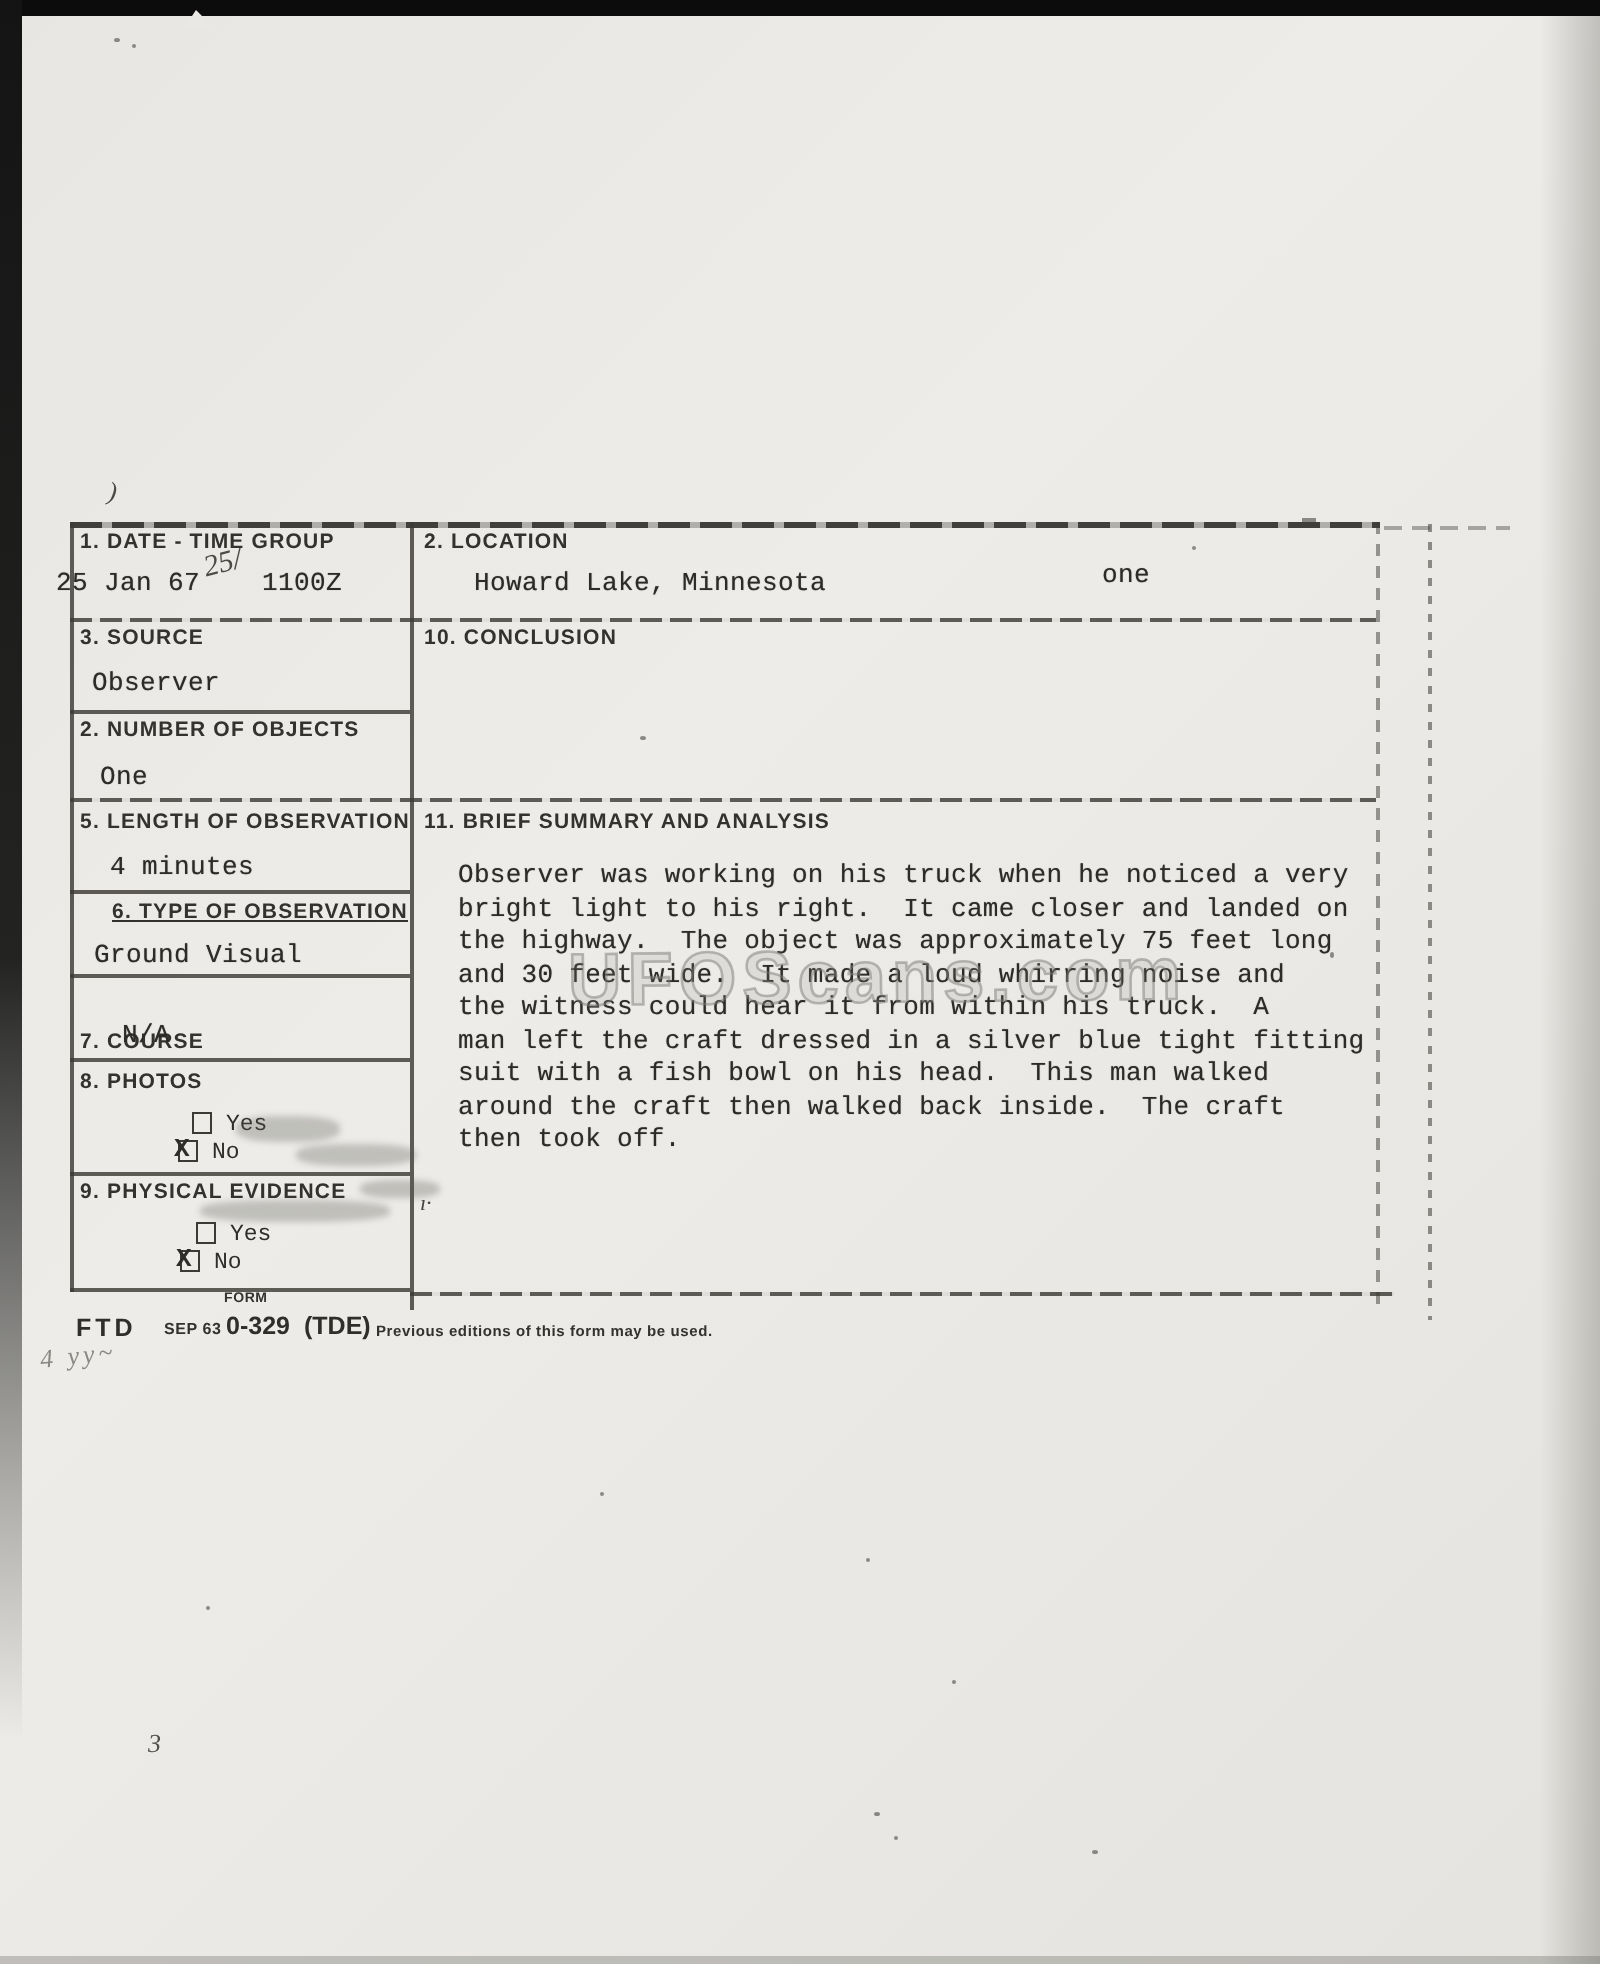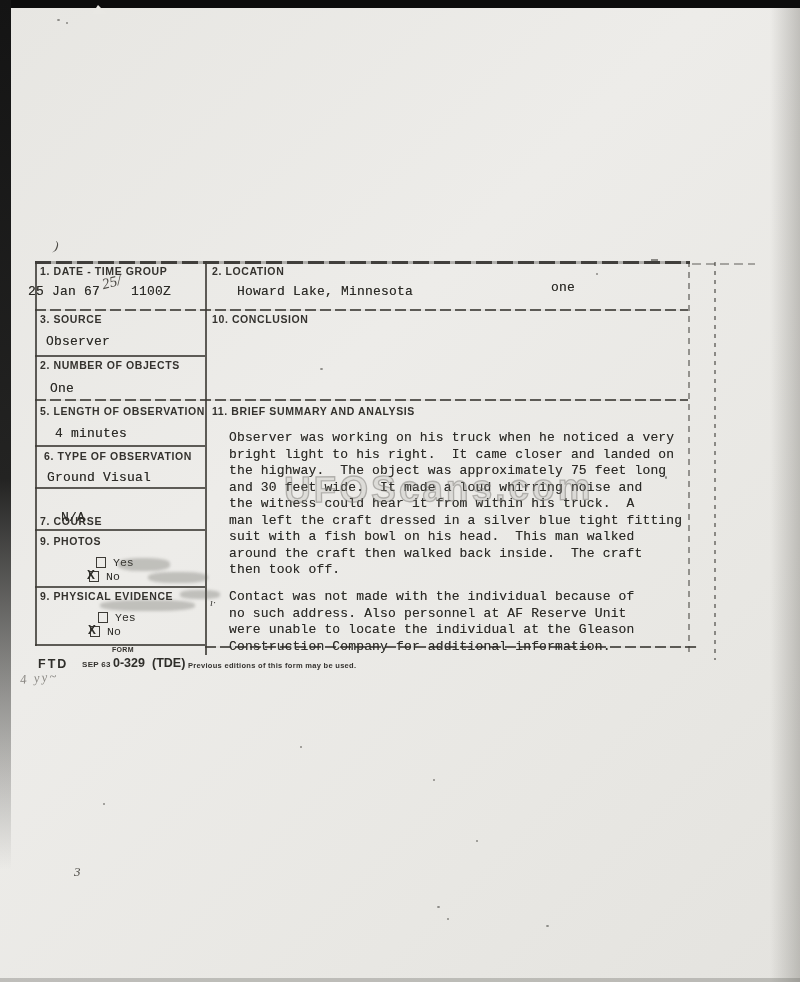--- a/index.html
+++ b/index.html
@@ -33,21 +33,21 @@
   .form-title{font-weight:bold;font-size:12.5px;letter-spacing:2.2px;color:#2e2d29;text-align:center;}
   .flabel{font-weight:bold;font-size:10.5px;letter-spacing:.6px;color:#34322e;white-space:nowrap;}
   .typed{font-family:"Liberation Mono",monospace;font-size:13px;color:#2c2b27;
     letter-spacing:.2px;white-space:nowrap;text-shadow:0 0 .5px rgba(44,43,39,.55);}
   .para{font-family:"Liberation Mono",monospace;font-size:13px;line-height:16.5px;color:#2c2b27;
     letter-spacing:.15px;white-space:pre-wrap;text-shadow:0 0 .5px rgba(44,43,39,.5);}
   .hand{font-family:"Liberation Serif",serif;font-style:italic;color:#4c4a45;}
   .watermark{font-weight:bold;font-size:37px;letter-spacing:3px;
     color:rgba(140,140,135,.16);-webkit-text-stroke:1.3px rgba(125,124,119,.5);
     white-space:nowrap;transform:rotate(-.6deg);}
-  .cbrow{display:flex;align-items:center;padding-left:44px;}
+  .cbrow{display:flex;padding-left:44px;}
   .cbx{display:inline-block;width:8px;height:9px;border:1.3px solid #3c3a35;
     margin-right:7px;position:relative;background:transparent;}
   .cbmark{position:absolute;left:-3px;top:-4px;font-family:"Liberation Mono",monospace;
     font-weight:bold;font-size:13px;color:#2e2d29;}
   .cb-label{font-family:"Liberation Mono",monospace;font-size:11.5px;color:#2e2d29;}
   .tiny{font-weight:bold;font-size:7px;letter-spacing:.3px;color:#34322e;white-space:nowrap;}
   .formtext{font-weight:bold;font-size:12.5px;color:#2f2e2a;white-space:nowrap;}
   .speck{background:rgba(58,56,52,.55);border-radius:50%;}
   .smudge{background:rgba(90,88,82,.3);filter:blur(1.5px);border-radius:40%;}
   .pencil{color:rgba(105,103,98,.75);}
@@ -104,34 +104,30 @@
   <div class="abs flabel" style="left:212px;top:405px;">11. BRIEF SUMMARY AND ANALYSIS</div>
   <div class="abs para" style="left:229px;top:430px;width:460px;">Observer was working on his truck when he noticed a very
 bright light to his right.  It came closer and landed on
 the highway.  The object was approximately 75 feet long
 and 30 feet wide.  It made a loud whirring noise and
 the witness could hear it from within his truck.  A
 man left the craft dressed in a silver blue tight fitting
 suit with a fish bowl on his head.  This man walked
 around the craft then walked back inside.  The craft
 then took off.</div>
-  <div class="abs para" style="left:229px;top:589px;width:460px;">Contact was not made with the individual because of
-no such address. Also personnel at AF Reserve Unit
-were unable to locate the individual at the Gleason
-Construction Company for additional information.</div>
 
   <div class="abs watermark" style="left:284px;top:468px;">UFOScans.com</div>
 
-  <div class="abs flabel" style="left:44px;top:450px;">6. TYPE OF OBSERVATION</div>
+  <div class="abs flabel" style="left:56px;top:450px;text-decoration:underline;">6. TYPE OF OBSERVATION</div>
   <div class="abs typed" style="left:47px;top:470px;">Ground Visual</div>
 
   <div class="abs flabel" style="left:40px;top:491px;margin-top:24px;">7. COURSE</div>
   <div class="abs typed" style="left:61px;top:510px;">N/A</div>
 
-  <div class="abs flabel" style="left:40px;top:535px;">9. PHOTOS</div>
+  <div class="abs flabel" style="left:40px;top:535px;">8. PHOTOS</div>
   <div class="abs cbrow" style="left:52px;top:556px;">
     <span class="cbx"></span>
     <span class="cb-label">Yes</span>
   </div>
   <div class="abs cbrow" style="left:45px;top:570px;">
     <span class="cbx">
         <span class="cbmark">X</span>
       </span>
     <span class="cb-label">No</span>
   </div>

